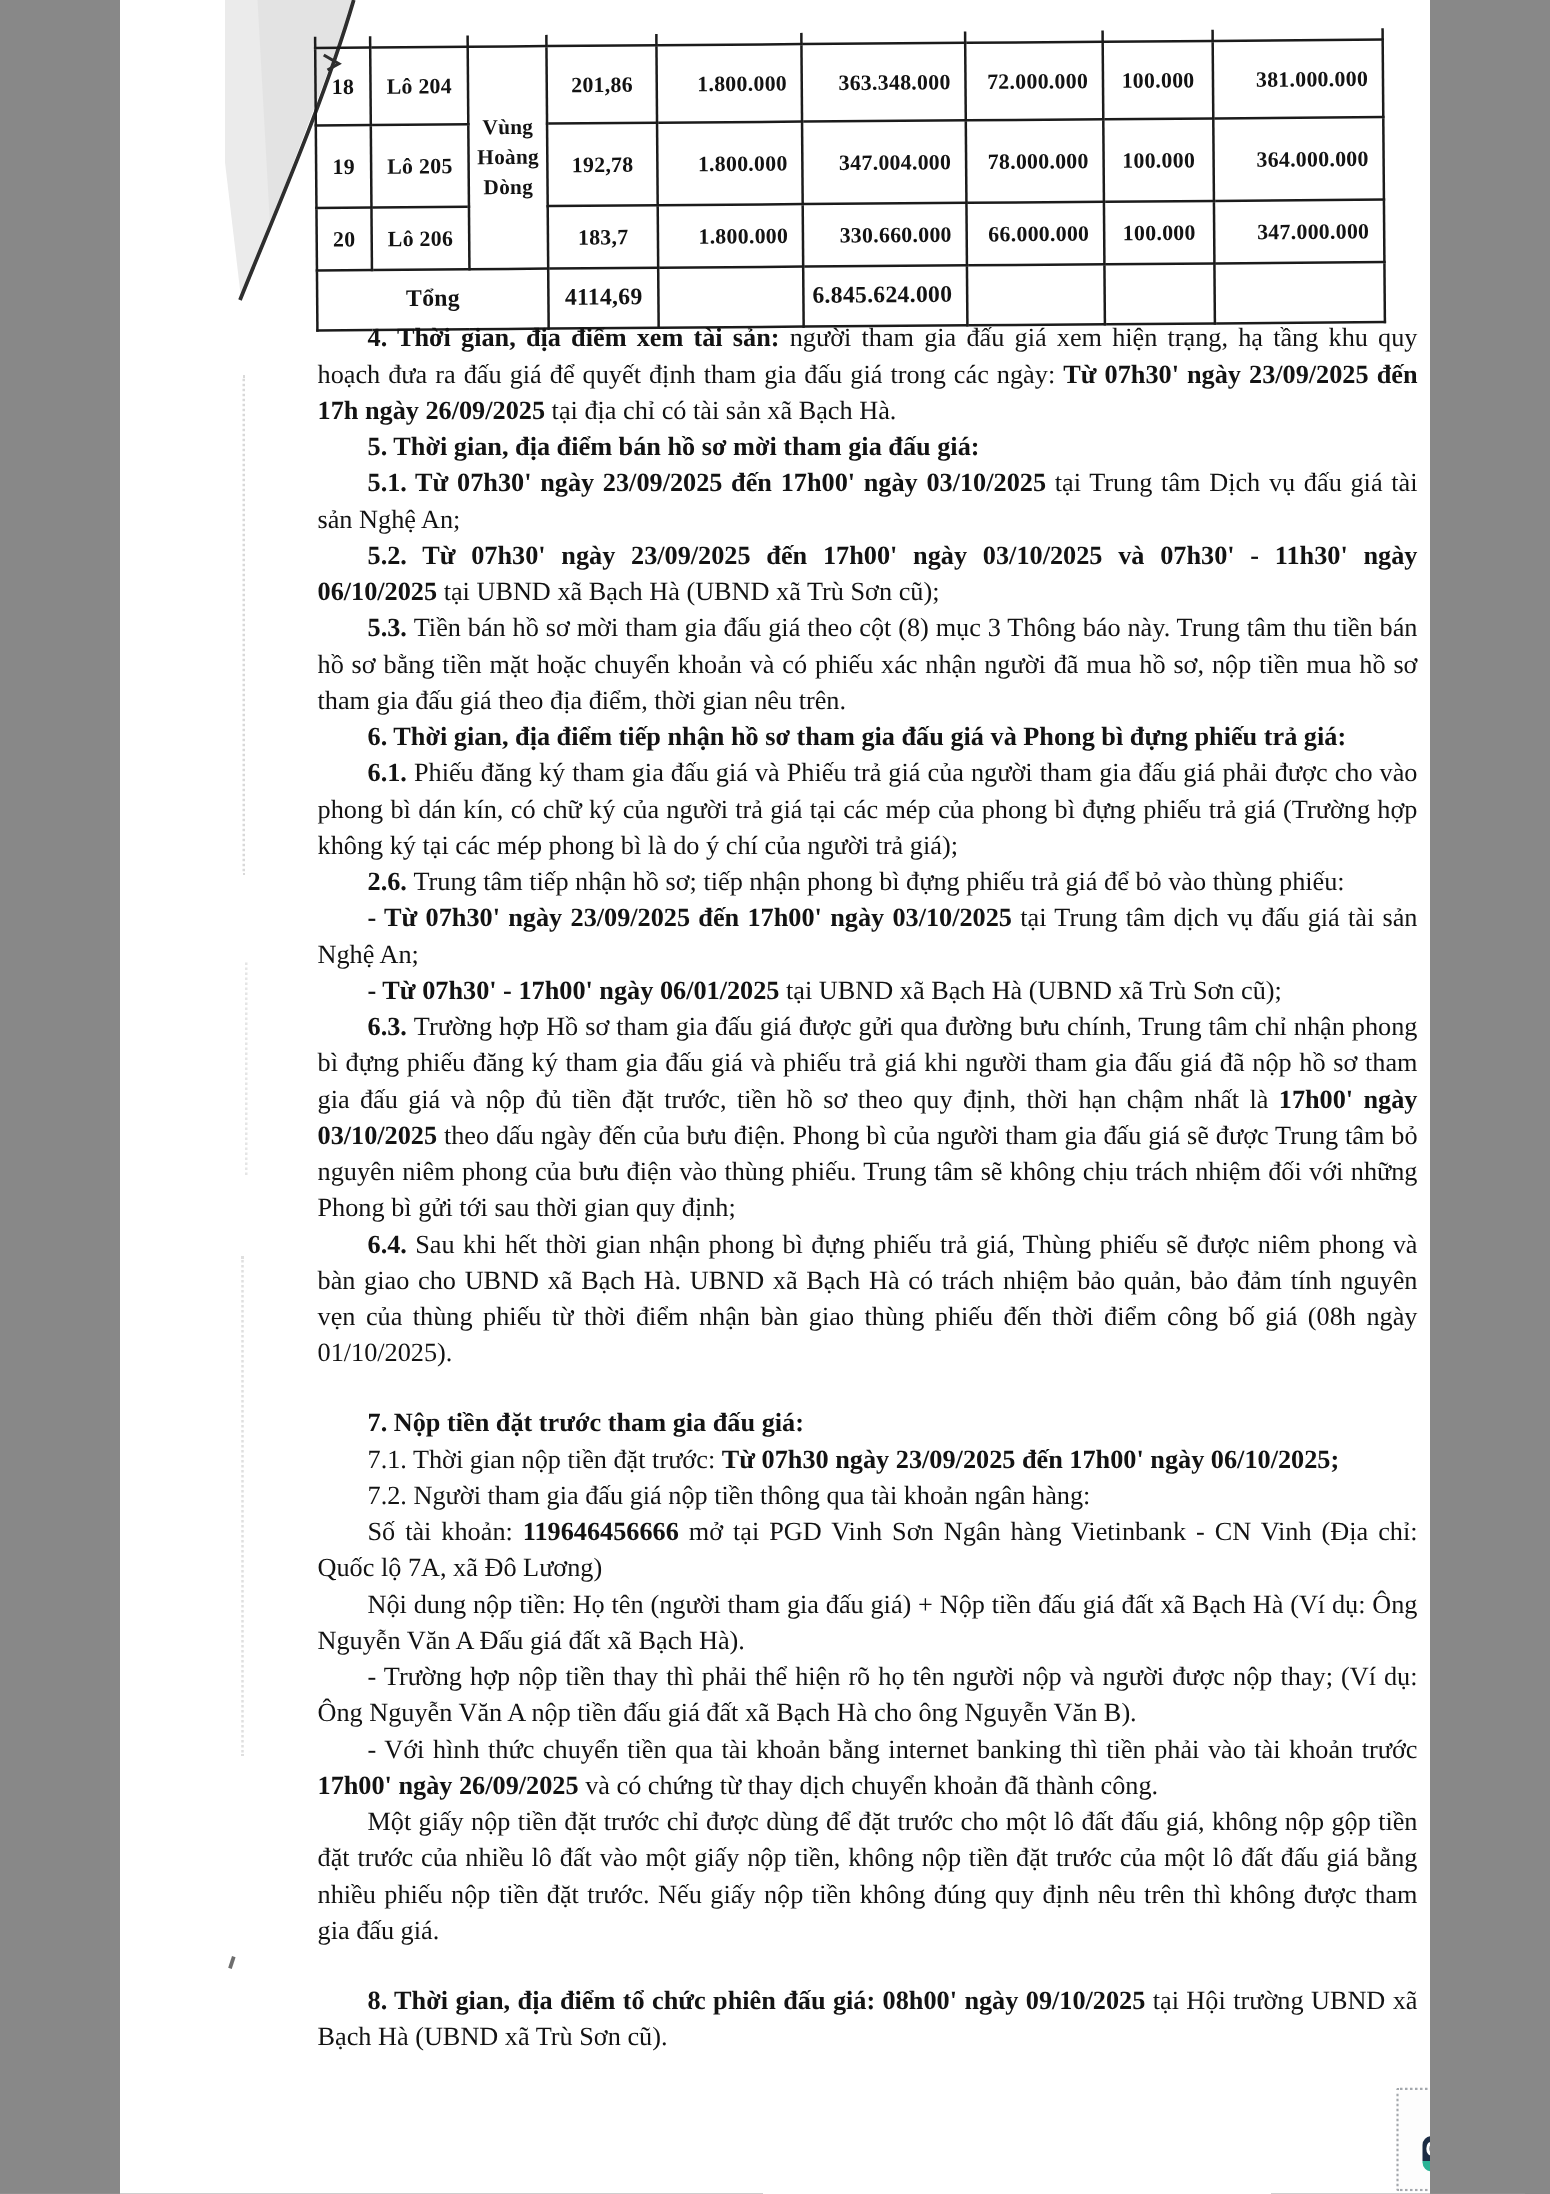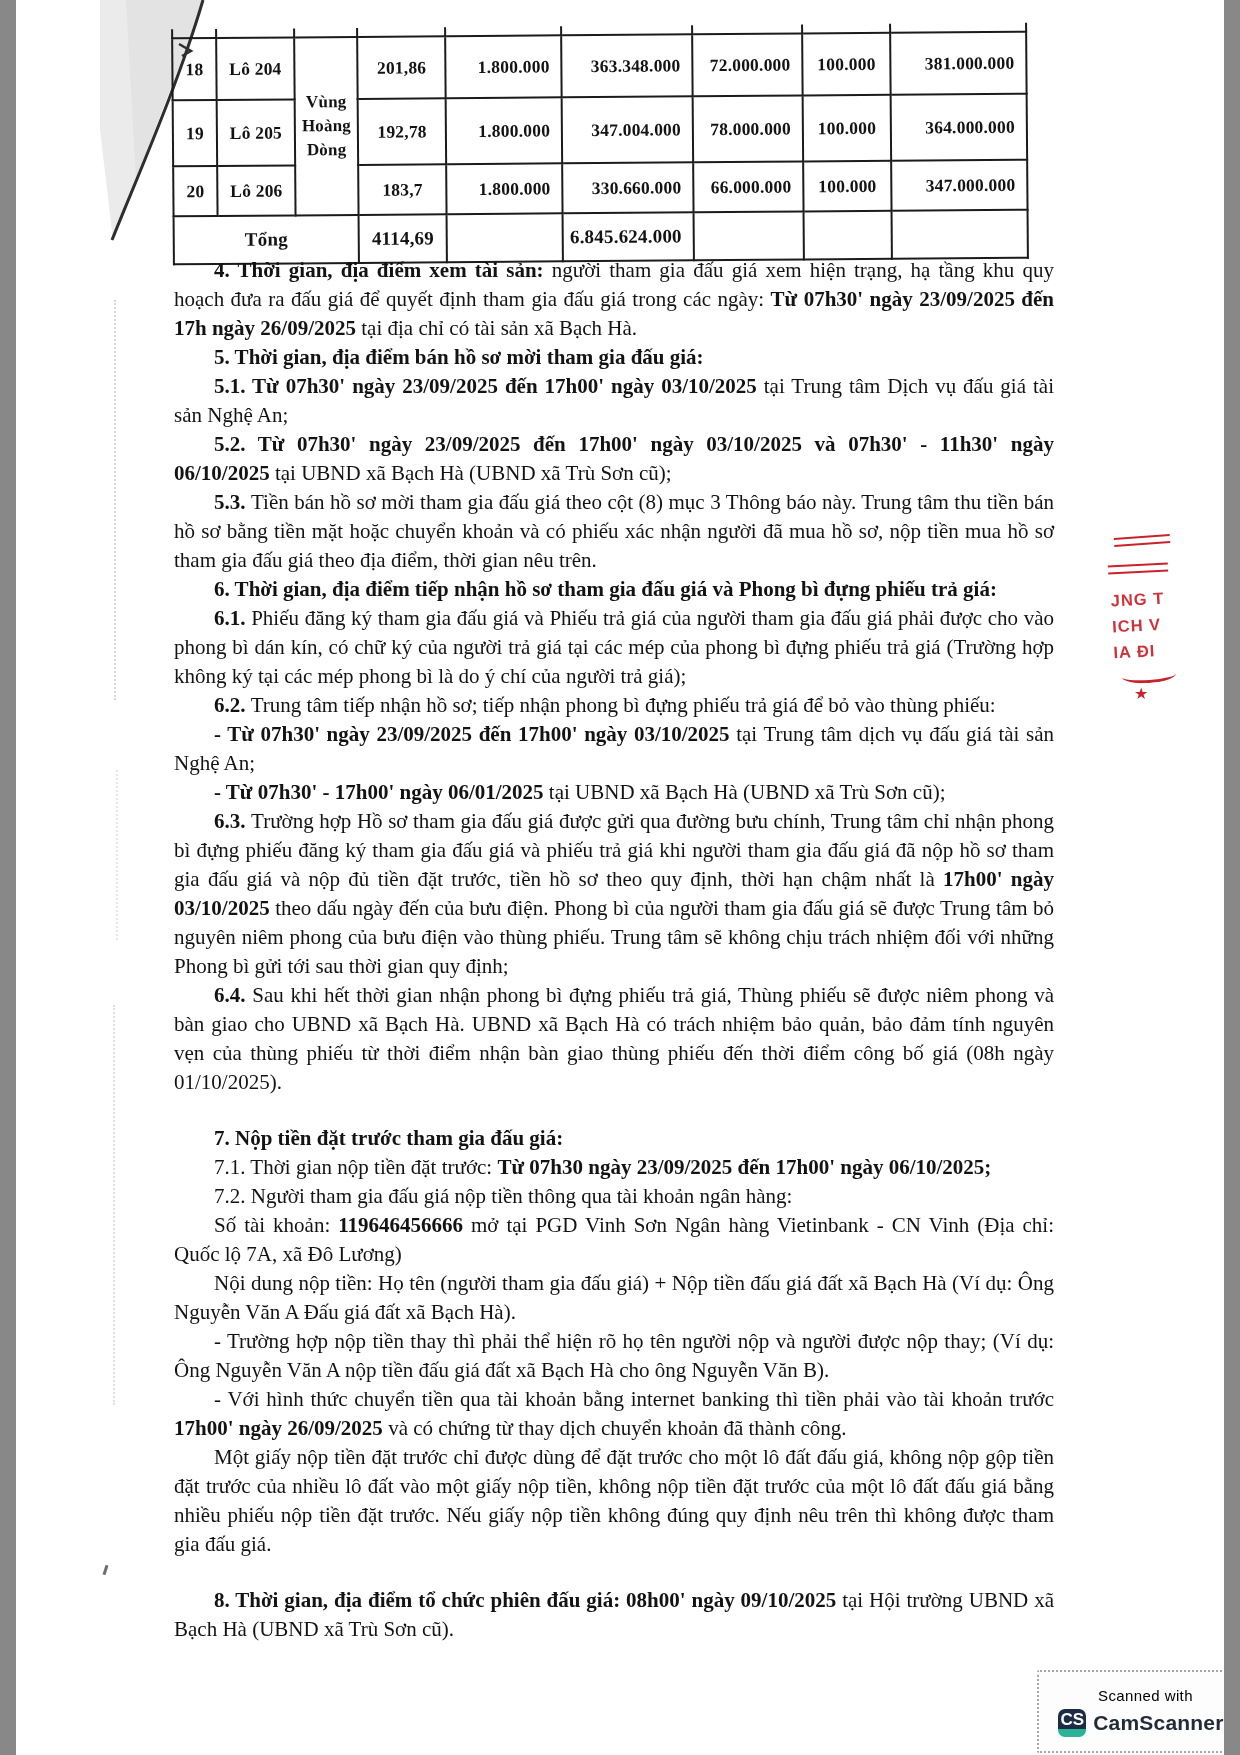--- a/index.html
+++ b/index.html
@@ -1,17 +1,17 @@
 <!DOCTYPE html>
 <html><head>
 <meta charset="utf-8">
 <style>
   html,body { margin:0; padding:0; background:#888; }
   .page {
-    position:relative; width:1208px; height:1755px; background:#ffffff;
+    position:relative; width:1048px; height:1755px; background:#ffffff;
     font-family:"Liberation Serif", serif; color:#131313; overflow:hidden;
     margin:0 auto;
   }
   
   .corner-fold { position:absolute; left:0; top:0; }
   .edge-dots { position:absolute; width:0; border-left:2px dotted #c6c6c6; }
   .ed1 { left:98px; top:300px;  height:400px; opacity:.65; }
   .ed2 { left:100px; top:770px; height:170px; opacity:.45; }
   .ed3 { left:97px;  top:1005px; height:400px; opacity:.55; }
   .speck { position:absolute; background:#4a4a4a; }
@@ -162,21 +162,21 @@
   </div>
 
   <div class="body-text">
       <p><span class="b">4. Thời gian, địa điểm xem tài sản: </span><span>người tham gia đấu giá xem hiện trạng, hạ tầng khu quy hoạch đưa ra đấu giá để quyết định tham gia đấu giá trong các ngày: </span><span class="b">Từ 07h30' ngày 23/09/2025 đến 17h ngày 26/09/2025 </span><span>tại địa chỉ có tài sản xã Bạch Hà.</span></p>
       <p><span class="b">5. Thời gian, địa điểm bán hồ sơ mời tham gia đấu giá:</span></p>
       <p><span class="b">5.1. Từ 07h30' ngày 23/09/2025 đến 17h00' ngày 03/10/2025 </span><span>tại Trung tâm Dịch vụ đấu giá tài sản Nghệ An;</span></p>
       <p><span class="b">5.2. Từ 07h30' ngày 23/09/2025 đến 17h00' ngày 03/10/2025 và 07h30' - 11h30' ngày 06/10/2025 </span><span>tại UBND xã Bạch Hà (UBND xã Trù Sơn cũ);</span></p>
       <p><span class="b">5.3. </span><span>Tiền bán hồ sơ mời tham gia đấu giá theo cột (8) mục 3 Thông báo này. Trung tâm thu tiền bán hồ sơ bằng tiền mặt hoặc chuyển khoản và có phiếu xác nhận người đã mua hồ sơ, nộp tiền mua hồ sơ tham gia đấu giá theo địa điểm, thời gian nêu trên.</span></p>
       <p><span class="b">6. Thời gian, địa điểm tiếp nhận hồ sơ tham gia đấu giá và Phong bì đựng phiếu trả giá:</span></p>
       <p><span class="b">6.1. </span><span>Phiếu đăng ký tham gia đấu giá và Phiếu trả giá của người tham gia đấu giá phải được cho vào phong bì dán kín, có chữ ký của người trả giá tại các mép của phong bì đựng phiếu trả giá (Trường hợp không ký tại các mép phong bì là do ý chí của người trả giá);</span></p>
-      <p><span class="b">6.2. </span><span>Trung tâm tiếp nhận hồ sơ; tiếp nhận phong bì đựng phiếu trả giá để bỏ vào thùng phiếu:</span></p>
+      <p><span class="b">2.6. </span><span>Trung tâm tiếp nhận hồ sơ; tiếp nhận phong bì đựng phiếu trả giá để bỏ vào thùng phiếu:</span></p>
       <p><span class="b">- Từ 07h30' ngày 23/09/2025 đến 17h00' ngày 03/10/2025 </span><span>tại Trung tâm dịch vụ đấu giá tài sản Nghệ An;</span></p>
       <p><span class="b">- Từ 07h30' - 17h00' ngày 06/01/2025 </span><span>tại UBND xã Bạch Hà (UBND xã Trù Sơn cũ);</span></p>
       <p><span class="b">6.3. </span><span>Trường hợp Hồ sơ tham gia đấu giá được gửi qua đường bưu chính, Trung tâm chỉ nhận phong bì đựng phiếu đăng ký tham gia đấu giá và phiếu trả giá khi người tham gia đấu giá đã nộp hồ sơ tham gia đấu giá và nộp đủ tiền đặt trước, tiền hồ sơ theo quy định, thời hạn chậm nhất là </span><span class="b">17h00' ngày 03/10/2025 </span><span>theo dấu ngày đến của bưu điện. Phong bì của người tham gia đấu giá sẽ được Trung tâm bỏ nguyên niêm phong của bưu điện vào thùng phiếu. Trung tâm sẽ không chịu trách nhiệm đối với những Phong bì gửi tới sau thời gian quy định;</span></p>
       <p><span class="b">6.4. </span><span>Sau khi hết thời gian nhận phong bì đựng phiếu trả giá, Thùng phiếu sẽ được niêm phong và bàn giao cho UBND xã Bạch Hà. UBND xã Bạch Hà có trách nhiệm bảo quản, bảo đảm tính nguyên vẹn của thùng phiếu từ thời điểm nhận bàn giao thùng phiếu đến thời điểm công bố giá (08h ngày 01/10/2025).</span></p>
       <p class="gap"><span class="b">7. Nộp tiền đặt trước tham gia đấu giá:</span></p>
       <p><span>7.1. Thời gian nộp tiền đặt trước: </span><span class="b">Từ 07h30 ngày 23/09/2025 đến 17h00' ngày 06/10/2025;</span></p>
       <p><span>7.2. Người tham gia đấu giá nộp tiền thông qua tài khoản ngân hàng:</span></p>
       <p><span>Số tài khoản: </span><span class="b">119646456666</span><span> mở tại PGD Vinh Sơn Ngân hàng Vietinbank - CN Vinh (Địa chỉ: Quốc lộ 7A, xã Đô Lương)</span></p>
       <p><span>Nội dung nộp tiền: Họ tên (người tham gia đấu giá) + Nộp tiền đấu giá đất xã Bạch Hà (Ví dụ: Ông Nguyễn Văn A Đấu giá đất xã Bạch Hà).</span></p>
       <p><span>- Trường hợp nộp tiền thay thì phải thể hiện rõ họ tên người nộp và người được nộp thay; (Ví dụ: Ông Nguyễn Văn A nộp tiền đấu giá đất xã Bạch Hà cho ông Nguyễn Văn B).</span></p>

